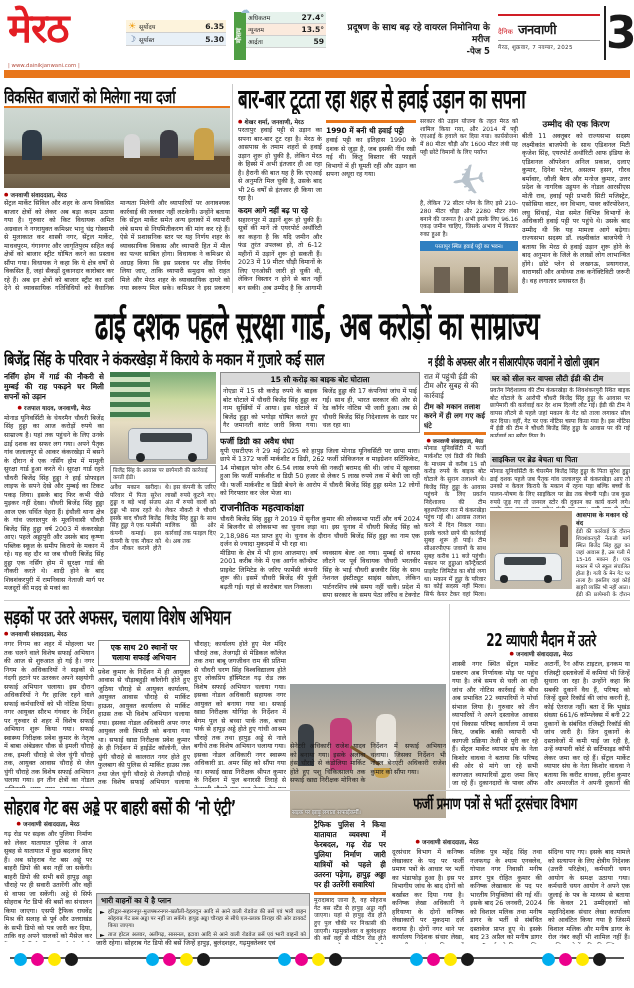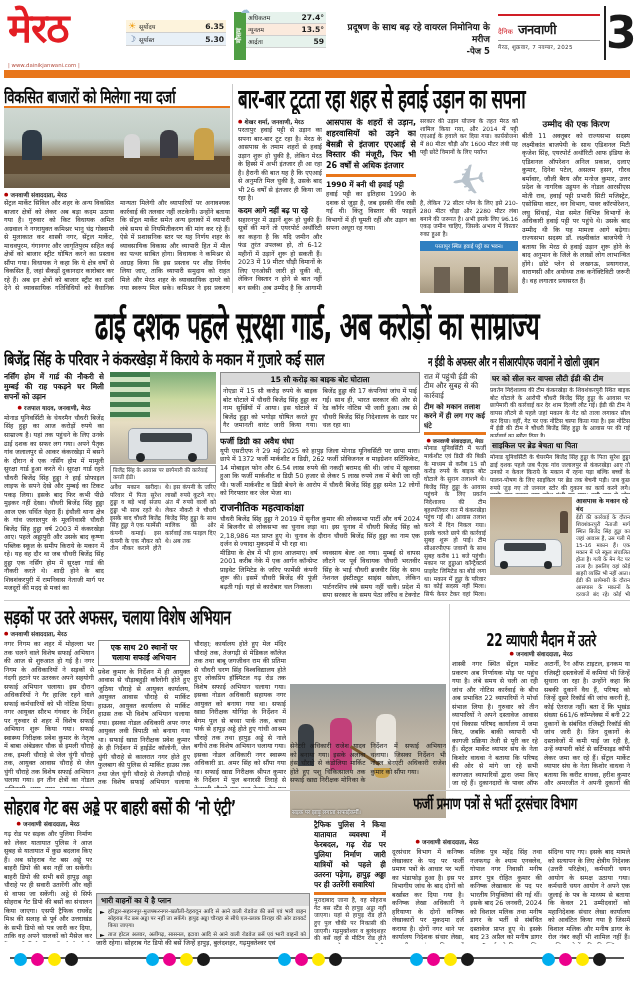--- a/index.html
+++ b/index.html
@@ -128,21 +128,20 @@
     <div class="byline" style="text-align:left">
       <span class="dot">●</span>
       <span>शेखर शर्मा, जनवाणी, मेरठ</span>
     </div>
     <div class="bt">परतापुर हवाई पट्टी से उड़ान का सपना बार-बार टूट रहा है। मेरठ के आसपास के तमाम शहरों से हवाई उड़ान शुरू हो चुकी है, लेकिन मेरठ के हिस्से में अभी इंतजार ही आ रहा है। हैरानी की बात यह है कि एएआई से अनुमति मिल चुकी है, उसके बाद भी 26 वर्षों से इंतजार ही किया जा रहा है।</div>
     <div class="subhead">कदम आगे नहीं बढ़ पा रहे</div>
     <div class="bt">सहारनपुर में उड़ानें शुरू हो चुकी हैं। सूत्रों की मानें तो एयरपोर्ट अथॉरिटी का कहना है कि यदि जमीन और फंड तुरंत उपलब्ध हो, तो 6-12 महीनों में उड़ानें शुरू हो सकती हैं। 2023 में 19 मीटर चौड़ी विमानों के लिए एनओसी जारी हो चुकी थी, लेकिन विस्तार न होने से बात नहीं बन सकी। अब उम्मीद है कि आगामी बजट सत्र में प्रस्ताव पास हो।</div>
   </div>
 
   <div class="abs" style="left:326px;top:118px;width:90px;height:175px;overflow:hidden">
-    <div class="deck">आसपास के शहरों से उड़ान, शहरवासियों को उड़ने का बेसब्री से इंतजार एएआई से विस्तार की मंजूरी, फिर भी 26 वर्षों से अधिक इंतजार</div>
     <div class="orule"></div>
     <div class="subhead">1990 में बनी थी हवाई पट्टी</div>
     <div class="bt">हवाई पट्टी का इतिहास 1990 के दशक से जुड़ा है, जब इसकी नींव रखी गई थी। किंतु विस्तार की फाइलें विभागों में ही घूमती रहीं और उड़ान का सपना अधूरा रह गया।</div>
   </div>
 
   <div class="abs" style="left:420px;top:118px;width:98px;height:175px;overflow:hidden">
     <div class="bt small">सरकार की उड़ान योजना के तहत मेरठ को शामिल किया गया, और 2014 में पट्टी एएआई के हवाले कर दिया गया। कार्ययोजना में 80 मीटर चौड़ी और 1600 मीटर लंबी यह पट्टी छोटे विमानों के लिए पर्याप्त</div>
     <div style="text-align:center;height:44px">
       <span style="display:inline-block;font-size:42px;color:#b9c3cc;transform:scaleX(-1) rotate(10deg)">✈</span>
     </div>
@@ -213,21 +212,21 @@
     <div class="byline" style="font-size:5.4px">
       <span class="dot">●</span>
       <span>जनवाणी संवाददाता, मेरठ</span>
     </div>
     <div class="bt small">मोनाड यूनिवर्सिटी में फर्जी मार्कशीट एवं डिग्री की बिक्री के माध्यम से करीब 15 सौ करोड़ रुपये के बाइक बोट घोटाले के सुराग तलाशने थे। बिजेंद्र सिंह हुड्डा के आवास पहुंचने के लिए प्रवर्तन निदेशालय की टीम बृहस्पतिवार रात में कंकरखेड़ा पहुंच गई थी। आवास तलाश करने में दिन निकल गया। इसके चलते छापे की कार्रवाई सुबह शुरू हो पाई। टीम सीआरपीएफ जवानों के साथ सुबह करीब 11 बजे पहुंची। मकान पर हुड्डाआ कॉन्ट्रैक्टर्स प्राइवेट लिमिटेड का बोर्ड लगा था। मकान में हुड्डा के परिवार का कोई सदस्य नहीं मिला। सिर्फ केयर टेकर वहां मिला। इसके बाद टीम ने ताला-चाबी वाले को बुलाकर मकान में सीलबंद मेंक और अलमारियों के लॉक खुलवाए। साथ ही, नई चाबियां बनवाई गईं।</div>
   </div>
 
   <div class="abs" style="left:490px;top:372px;width:140px;height:226px;overflow:hidden">
     <div class="grayhead">घर को सील कर वापस लौटी ईडी की टीम</div>
     <div class="bt small" style="height:50px;overflow:hidden">प्रवर्तन निदेशालय की टीम कंकरखेड़ा के शिवशंकरपुरी स्थित बाइक बोट घोटाले के आरोपी चौधरी बिजेंद्र सिंह हुड्डा के आवास पर छापेमारी की कार्रवाई कर देर शाम दिल्ली लौट गई। ईडी की टीम ने वापस लौटने से पहले जहां मकान के गेट को ताला लगाकर सील कर दिया। वहीं, गेट पर एक नोटिस चस्पा किया गया है। इस नोटिस में ईडी की टीम ने चौधरी बिजेंद्र सिंह हुड्डा के आवास पर की गई कार्रवाई का ब्यौरा दिया है।</div>
-    <div class="grayhead" style="margin-top:2px">साइकिल पर ब्रेड बेचता था पिता</div>
+    <div class="grayhead" style="margin-top:16px">साइकिल पर ब्रेड बेचता था पिता</div>
     <div class="bt small" style="height:40px;overflow:hidden">मोनाड यूनिवर्सिटी के चेयरमैन बिजेंद्र सिंह हुड्डा के पिता सुरेश हुड्डा ढाई दशक पहले जब पैतृक गांव जलालपुर से कंकरखेड़ा आए तो उनको न केवल किराये के मकान में रहना पड़ा बल्कि बच्चों के पालन-पोषण के लिए साइकिल पर ब्रेड तक बेचनी पड़ी। जब कुछ रुपये जुड़ गए तो जनरल स्टोर की दुकान का कार्य करने लगे। इसके बाद उनका नाम सुरेश मुंशी पड़ गया। इसी नाम से लोग उनको पुकारने लगे।</div>
     <div style="display:flex;gap:4px;margin-top:3px">
       <div class="photo" style="flex:0 0 82px;height:78px;background:linear-gradient(180deg,#b9a488 0%,#cbbfa8 45%,#c4bcae 100%)">
         <div class="carbody" style="left:4px;bottom:8px;width:66px;height:26px;background:#eceff1"></div>
         <div class="carwin" style="left:14px;bottom:24px;width:42px;height:8px"></div>
         <div class="wheel" style="left:10px;bottom:6px;width:8px;height:8px"></div>
         <div class="wheel" style="left:54px;bottom:6px;width:8px;height:8px"></div>
         <div class="abs" style="left:70px;top:14px;width:8px;height:22px;background:#5a4a3c;border-radius:3px 3px 0 0"></div>
       </div>
       <div style="flex:1">

